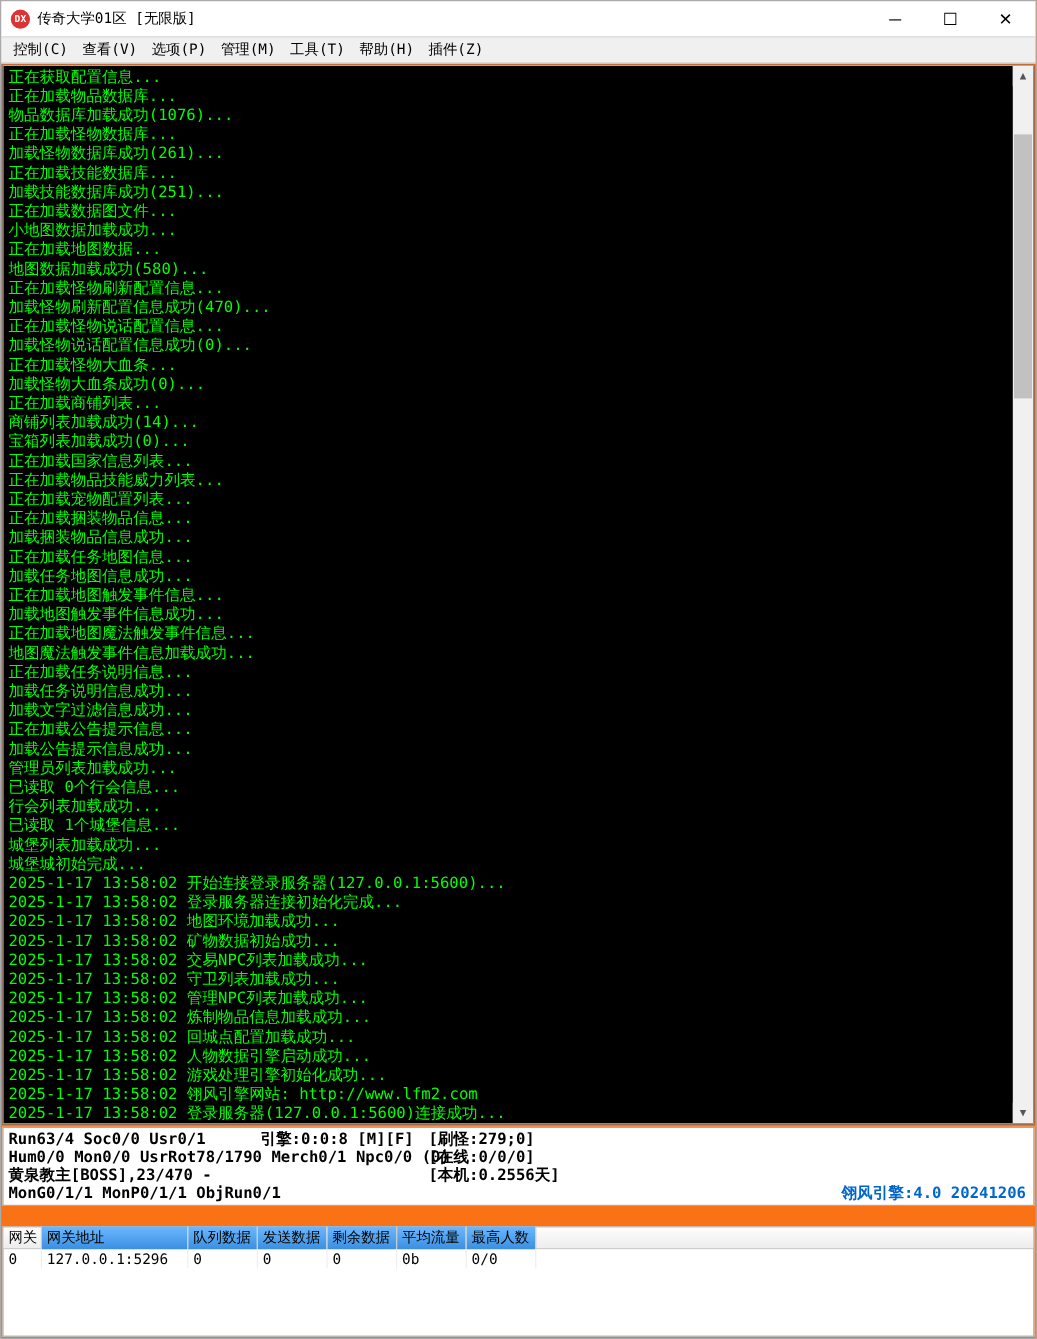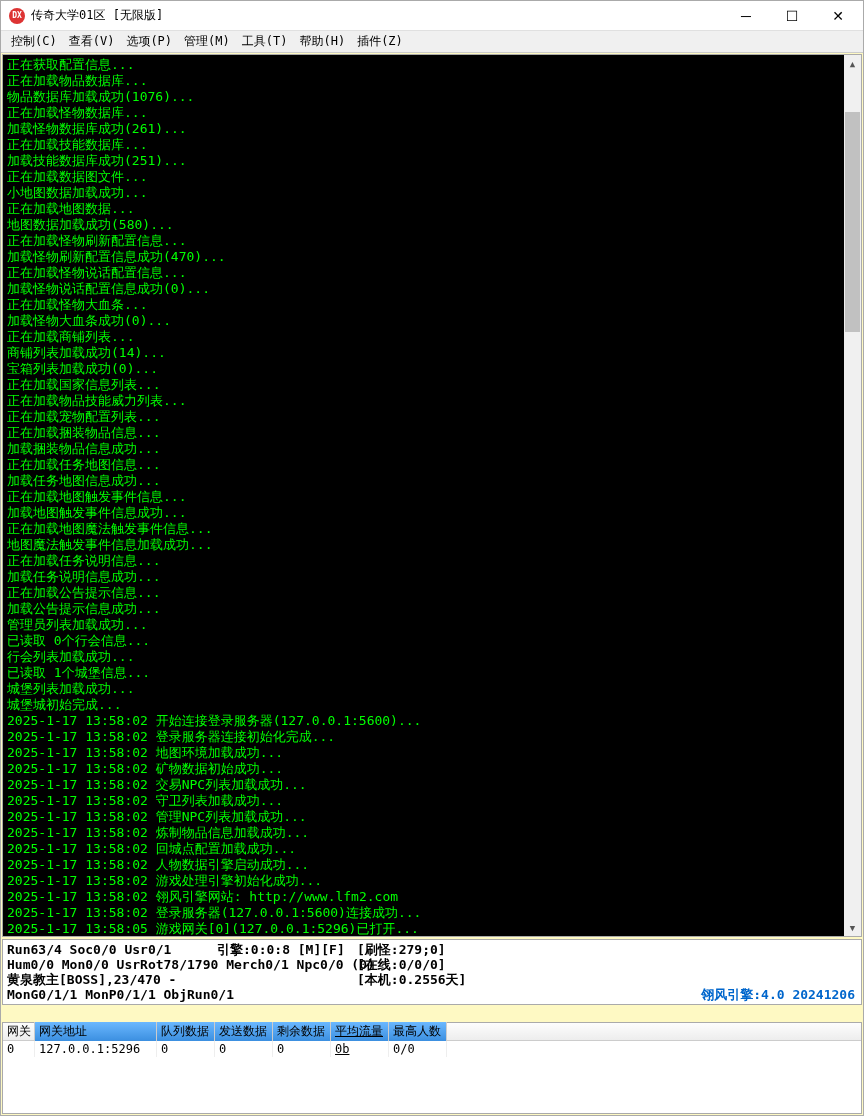--- a/index.html
+++ b/index.html
@@ -7,21 +7,21 @@
   font-family: "SimSun", "宋体", monospace;
   font-size: 12px;
   background: #f0f0f0;
   width: 864px;
   height: 1116px;
   overflow: hidden;
 }
 .window {
   width: 864px;
   height: 1116px;
-  background: #fef9c3;
+  background: #f97316;
   border: 1px solid #aaa;
   display: flex;
   flex-direction: column;
   justify-content: center;
 }
 .titlebar {
   height: 30px;
   background: #fff;
   display: flex;
   align-items: center;
@@ -184,21 +184,21 @@
   padding: 1px 4px;
   font-size: 12px;
   overflow: hidden;
   white-space: nowrap;
 }
 .c0 { width: 32px; }
 .c1 { width: 122px; }
 .c2 { width: 58px; }
 .c3 { width: 58px; }
 .c4 { width: 58px; }
-.c5 { width: 58px; text-decoration: underline; }
+.c5 { width: 58px; }
 .c6 { width: 58px; }
 </style>
 </head>
 <body>
 
 <div class="window">
 
   <div class="titlebar">
     <span class="titlebar-icon">DX</span>
     <span class="titlebar-text">传奇大学01区 [无限版]</span>
@@ -246,20 +246,21 @@
       <div class="console-line">正在加载捆装物品信息...</div>
       <div class="console-line">加载捆装物品信息成功...</div>
       <div class="console-line">正在加载任务地图信息...</div>
       <div class="console-line">加载任务地图信息成功...</div>
       <div class="console-line">正在加载地图触发事件信息...</div>
       <div class="console-line">加载地图触发事件信息成功...</div>
       <div class="console-line">正在加载地图魔法触发事件信息...</div>
       <div class="console-line">地图魔法触发事件信息加载成功...</div>
       <div class="console-line">正在加载任务说明信息...</div>
       <div class="console-line">加载任务说明信息成功...</div>
+      <div class="console-line">加载文字过滤信息成功...</div>
       <div class="console-line">正在加载公告提示信息...</div>
       <div class="console-line">加载公告提示信息成功...</div>
       <div class="console-line">管理员列表加载成功...</div>
       <div class="console-line">已读取 0个行会信息...</div>
       <div class="console-line">行会列表加载成功...</div>
       <div class="console-line">已读取 1个城堡信息...</div>
       <div class="console-line">城堡列表加载成功...</div>
       <div class="console-line">城堡城初始完成...</div>
       <div class="console-line">2025-1-17 13:58:02 开始连接登录服务器(127.0.0.1:5600)...</div>
       <div class="console-line">2025-1-17 13:58:02 登录服务器连接初始化完成...</div>

